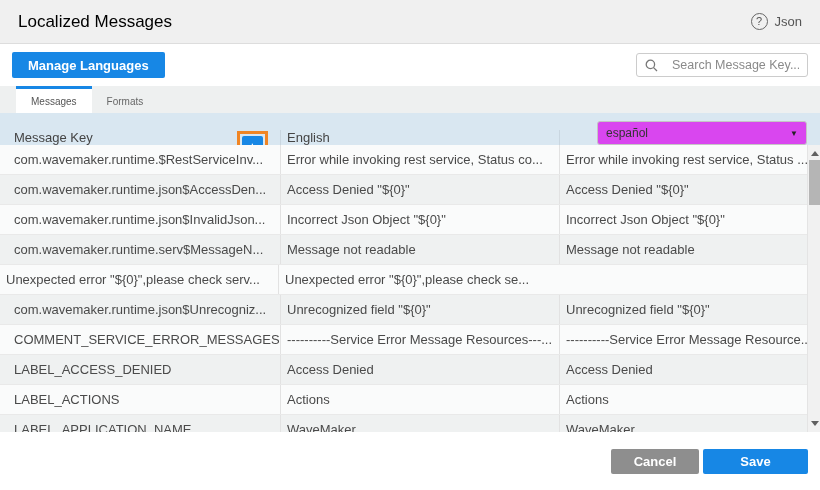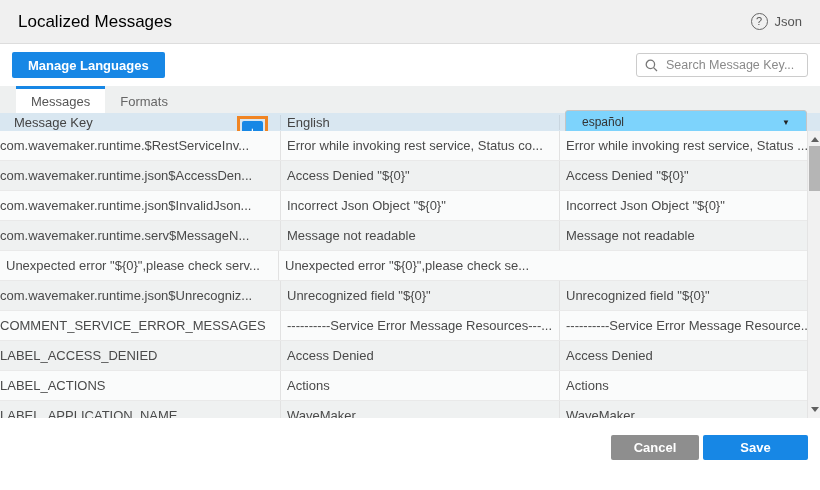--- a/index.html
+++ b/index.html
@@ -15,48 +15,48 @@
   
   .titlebar{height:44px;background:#f0f0f0;border-bottom:1px solid #ddd;display:flex;align-items:center;padding:0 18px;flex:0 0 auto;}
   .title{font-size:17px;color:#000000;}
   .help{margin-left:auto;display:flex;align-items:center;gap:7px;color:#555;font-size:13px;cursor:pointer;}
   .help-icon{width:17px;height:17px;border:1px solid #666;border-radius:50%;font-size:11px;line-height:15px;text-align:center;color:#555;display:inline-block;}
 
   
   .toolbar{height:42px;background:#fff;display:flex;align-items:center;padding:0 12px;flex:0 0 auto;}
   .btn{border:none;border-radius:2px;font-family:inherit;font-weight:bold;font-size:13px;color:#fff;cursor:pointer;}
   .btn-manage{background:var(--accent);height:26px;padding:0 16px;}
-  .search{margin-left:auto;width:172px;height:24px;border:1px solid #ccc;border-radius:3px;background:#fff;display:flex;align-items:center;padding:0 8px;gap:8px;}
+  .search{margin-left:auto;width:172px;height:24px;border:1px solid #ccc;border-radius:3px;background:#fff;display:flex;align-items:center;padding:0 8px;gap:14px;}
   .search svg{flex:0 0 auto;}
   .search input{border:none;outline:none;font-family:inherit;font-size:12.5px;color:#333;width:100%;background:transparent;}
   .search input::placeholder{color:#8a8a8a;}
 
   
   .tabbar{height:27px;background:#eef0f0;display:flex;padding-left:16px;flex:0 0 auto;}
-  .tab{padding:0 15px;font-size:13px;color:#666;display:flex;align-items:center;border-top:3px solid transparent;cursor:pointer;}
+  .tab{padding:0 15px;font-size:10px;color:#666;display:flex;align-items:center;border-top:3px solid transparent;cursor:pointer;}
   .tab.active{background:#fff;border-top:3px solid var(--accent);color:#555;}
 
   
-  .thead{height:18px;background:var(--header-bg);display:flex;align-items:center;flex:0 0 auto;font-size:13px;color:#444;}
+  .thead{height:32px;background:var(--header-bg);display:flex;align-items:flex-end;flex:0 0 auto;font-size:13px;color:#444;}
   .th{display:flex;align-items:center;}
   .th-key{width:281px;padding-left:14px;position:relative;border-right:1px solid #c9d6e0;}
   .th-en{width:279px;padding-left:6px;border-right:1px solid #c9d6e0;}
   .th-lang{flex:1;padding:0 13px 0 5px;}
   .add-outline{position:absolute;right:12px;top:1px;border:3px solid var(--orange);padding:2px;display:flex;background:transparent;}
   .add-btn{width:21px;height:21px;background:var(--accent);color:#fff;border:none;border-radius:2px;font-size:15px;line-height:19px;text-align:center;cursor:pointer;font-family:inherit;}
-  .lang-select{width:100%;height:24px;background:#7dd3fc;border:1px solid #c5c5c5;border-radius:3px;display:flex;align-items:center;justify-content:space-between;padding:0 16px;font-size:12px;color:#333;cursor:pointer;}
+  .lang-select{width:100%;height:24px;background:#d946ef;border:1px solid #c5c5c5;border-radius:3px;display:flex;align-items:center;justify-content:space-between;padding:0 8px;font-size:12px;color:#333;cursor:pointer;margin-left:32px;}
   .caret{font-size:8px;color:#222;}
 
   
   .tbody{position:relative;height:287px;overflow:hidden;flex:0 0 auto;background:#fff;}
   .row{height:30px;display:flex;align-items:stretch;font-size:13px;color:#4a4a4a;border-bottom:1px solid #e9e9e9;}
   .row:nth-child(odd){background:#fafbfb;}
   .row:nth-child(even){background:#eff1f1;}
   .cell{display:flex;align-items:center;white-space:nowrap;overflow:hidden;}
-  .c1{width:281px;border-right:1px solid #e2e2e2;}
+  .c1{width:281px;padding-left:14px;border-right:1px solid #e2e2e2;}
   .c2{width:279px;padding-left:6px;border-right:1px solid #e2e2e2;}
   .c3{flex:1;padding-left:6px;padding-right:18px;}
 
   
   .vscroll{position:absolute;top:0;right:0;bottom:0;width:13px;background:#f1f1f1;border-left:1px solid #e4e4e4;}
   .sb-arrow{position:absolute;left:0;width:13px;height:13px;display:flex;align-items:center;justify-content:center;cursor:pointer;}
   .sb-up{top:2px;}
   .sb-down{bottom:2px;}
   .tri-up{width:0;height:0;border-left:4px solid transparent;border-right:4px solid transparent;border-bottom:5px solid #606060;}
   .tri-down{width:0;height:0;border-left:4px solid transparent;border-right:4px solid transparent;border-top:5px solid #606060;}

